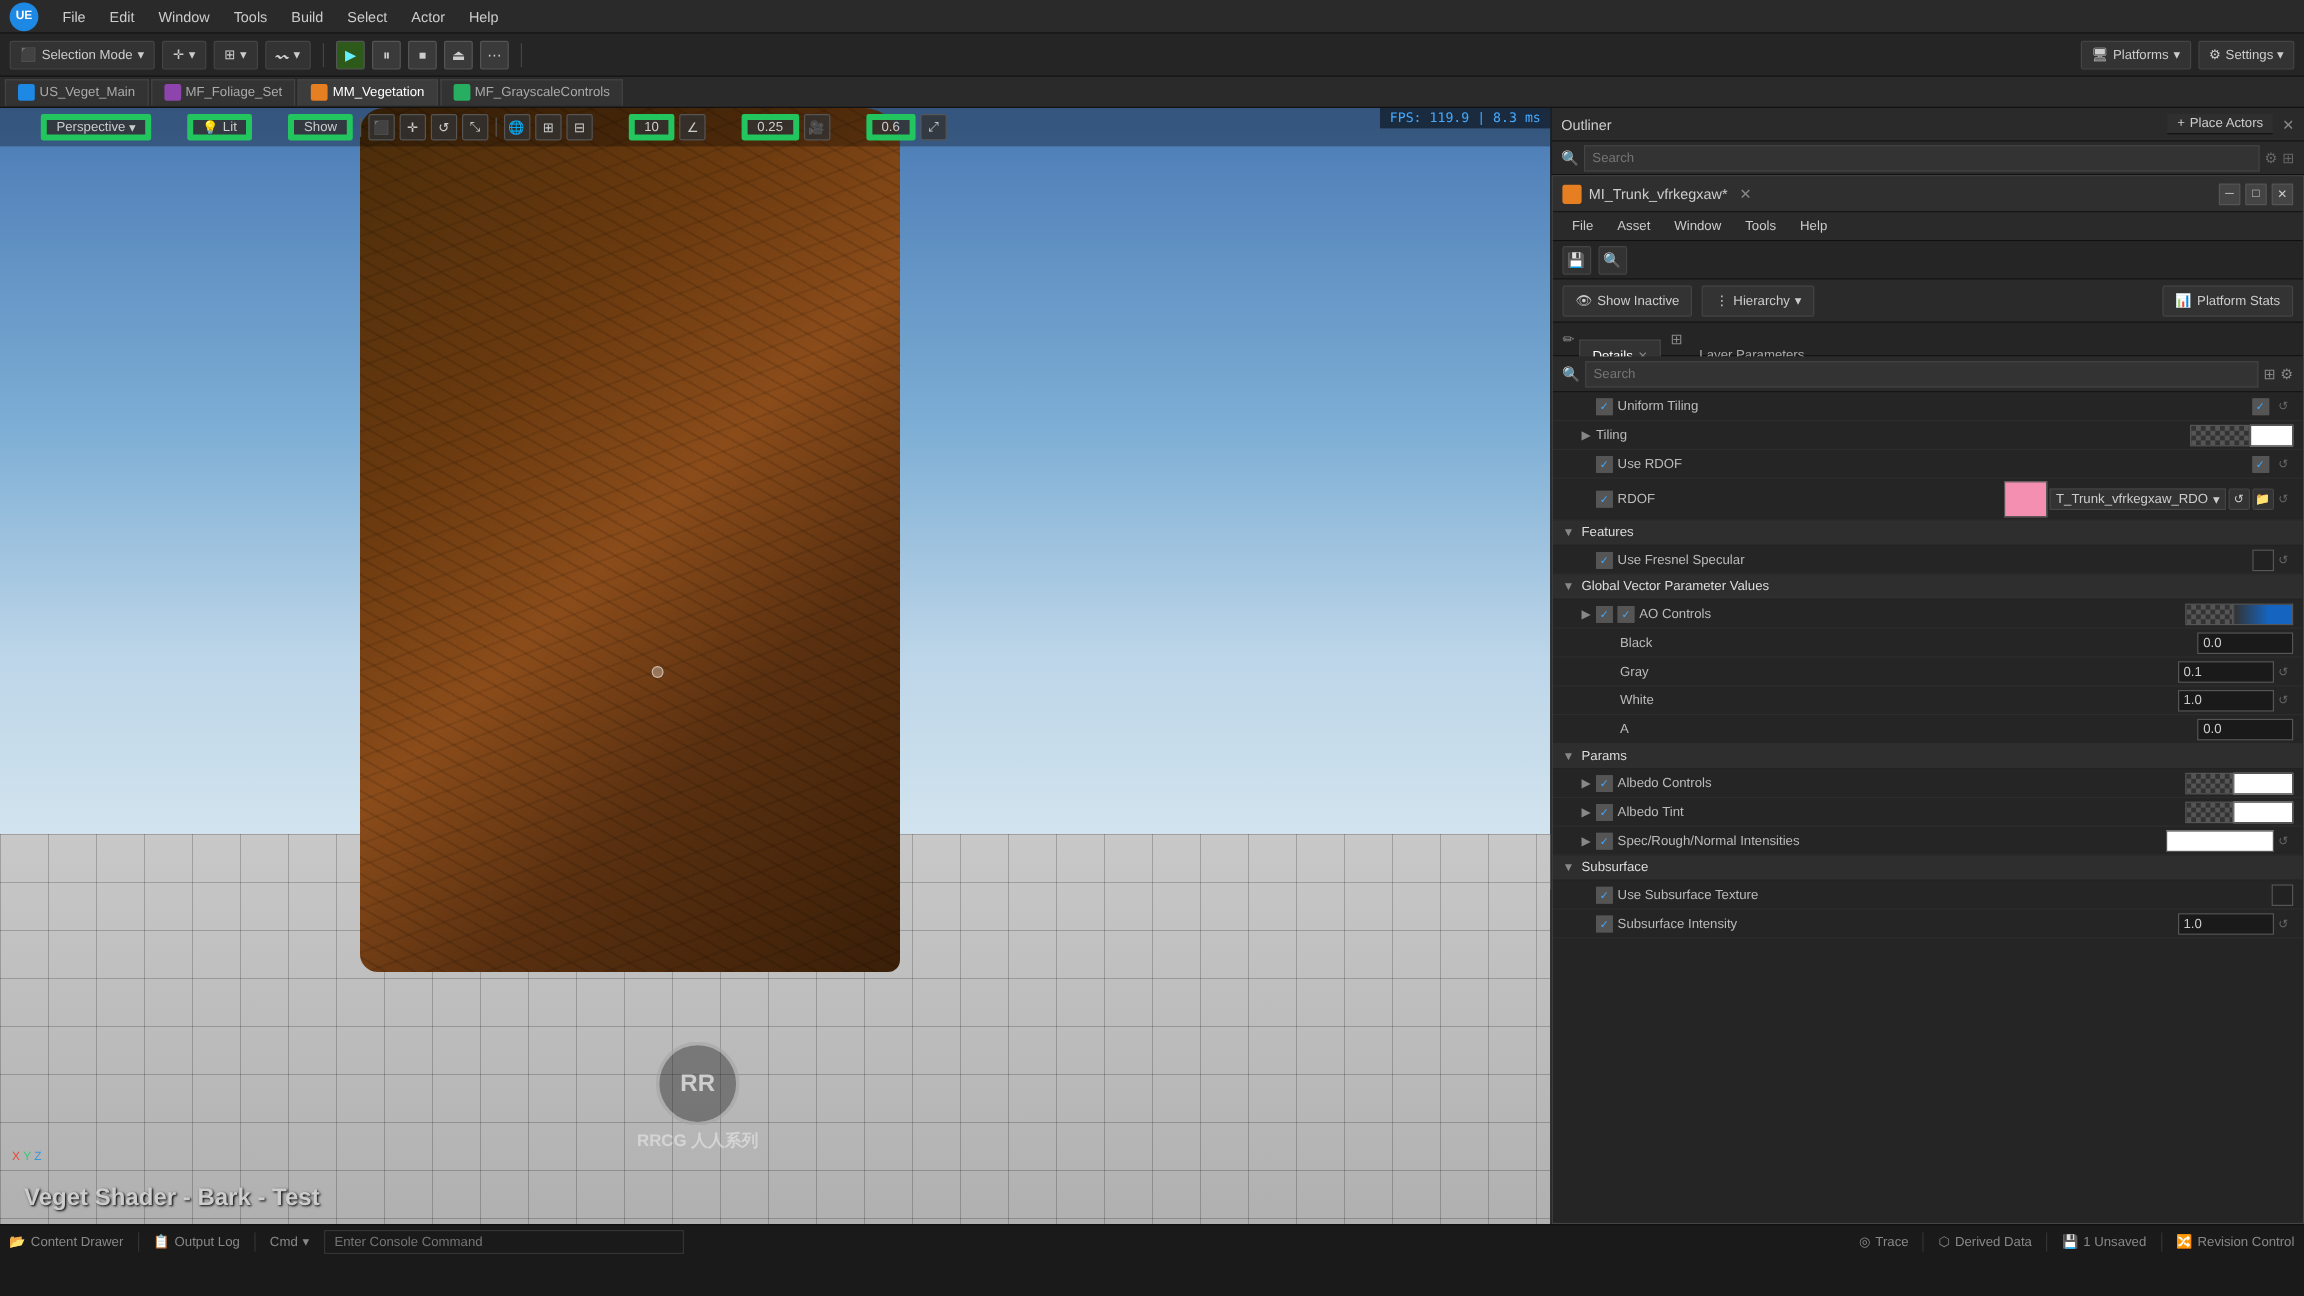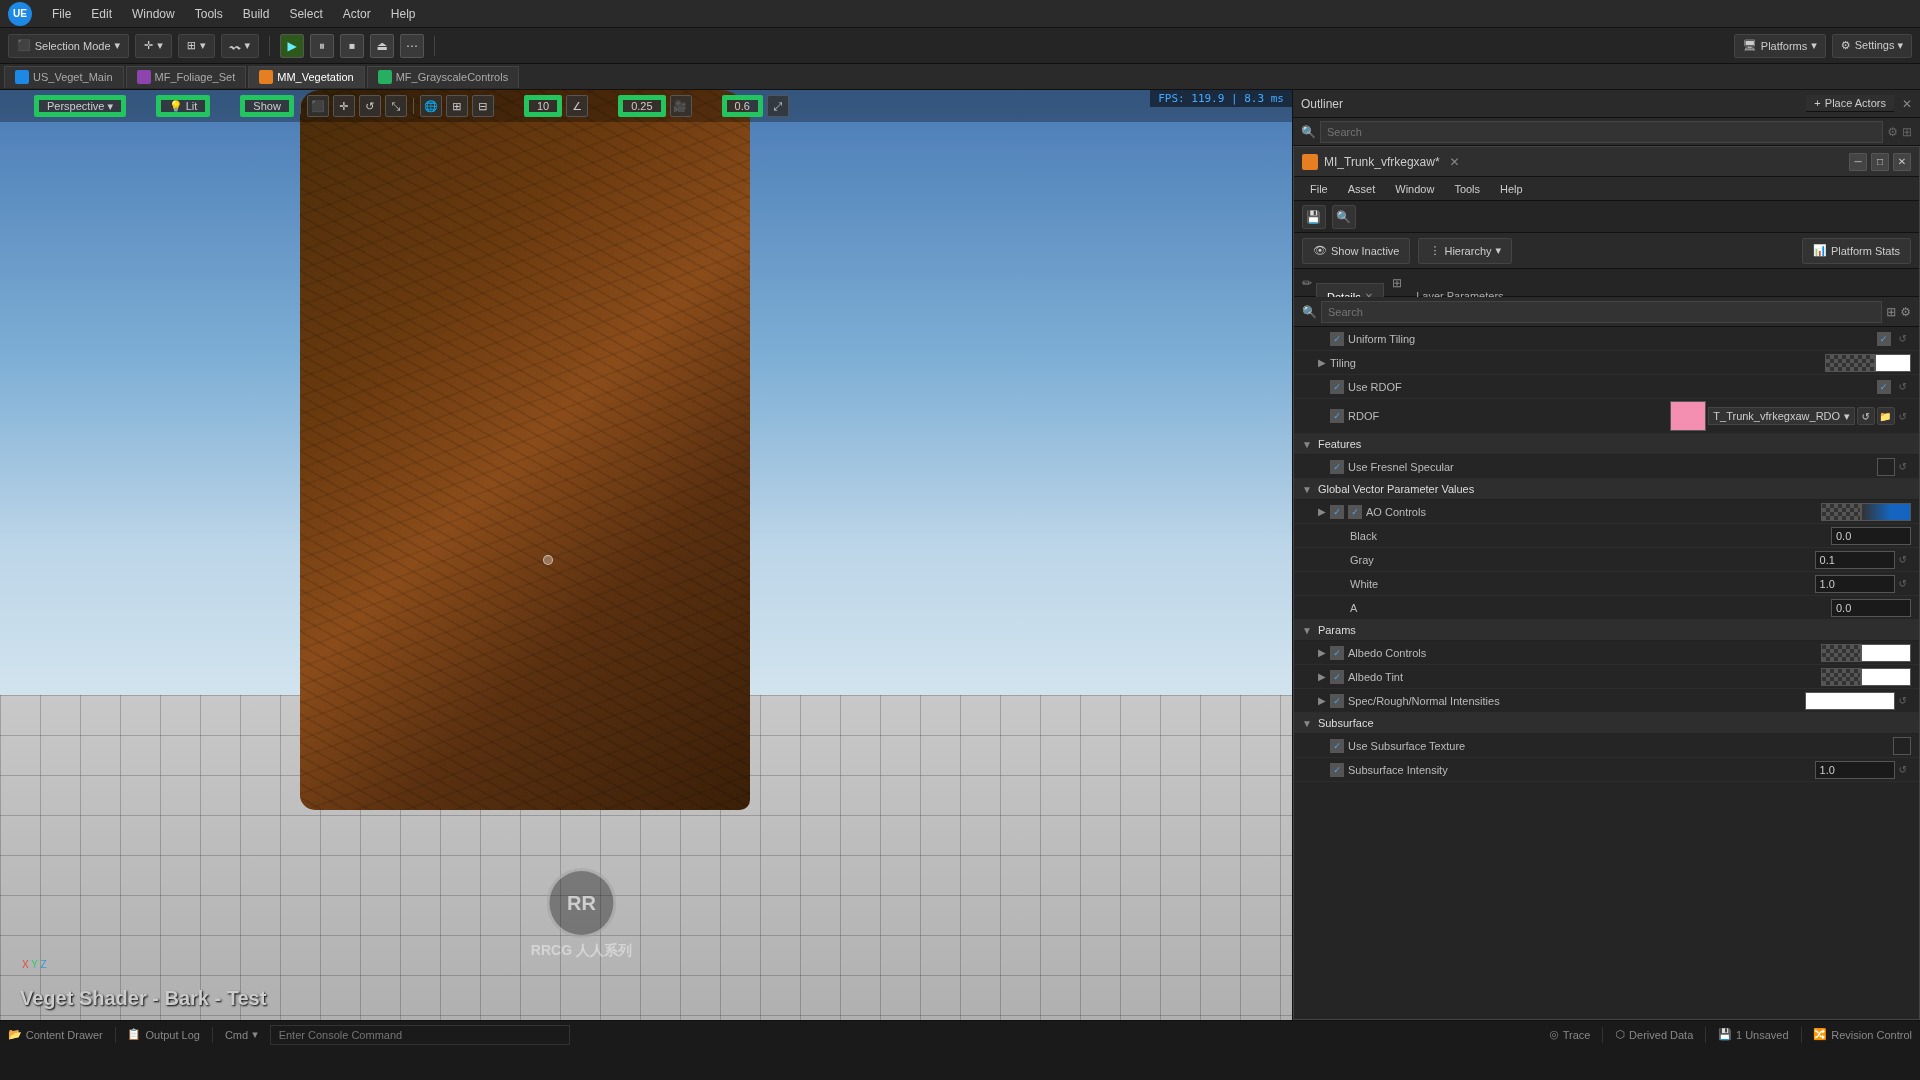--- a/index.html
+++ b/index.html
@@ -113,21 +113,21 @@
     .status-item { display: flex; align-items: center; gap: 4px; font-size: 11px; color: #888; cursor: pointer; }
     .status-separator { width: 1px; height: 16px; background: #333; }
 
     
     .outliner-search { display: flex; align-items: center; background: #2a2a2a; padding: 4px 8px; border-bottom: 1px solid #111; gap: 4px; height: 28px; }
 
     
     .fps-info { position: absolute; top: 0; right: 0; background: rgba(0,0,0,0.5); color: #4af; font-size: 11px; padding: 2px 8px; font-family: monospace; }
 
     
-    .axis-indicator { position: absolute; bottom: 50px; left: 22px; font-size: 10px; }
+    .axis-indicator { position: absolute; bottom: 50px; left: 10px; font-size: 10px; }
     .axis-x { color: #e74c3c; }
     .axis-y { color: #2ecc71; }
     .axis-z { color: #3498db; }
 
     
     .place-actors-tab { display: flex; align-items: center; gap: 4px; padding: 2px 8px; background: #2f2f2f; color: #ccc; font-size: 11px; border-bottom: 1px solid #111; }
 
   </style>
 </head>
 <body>

